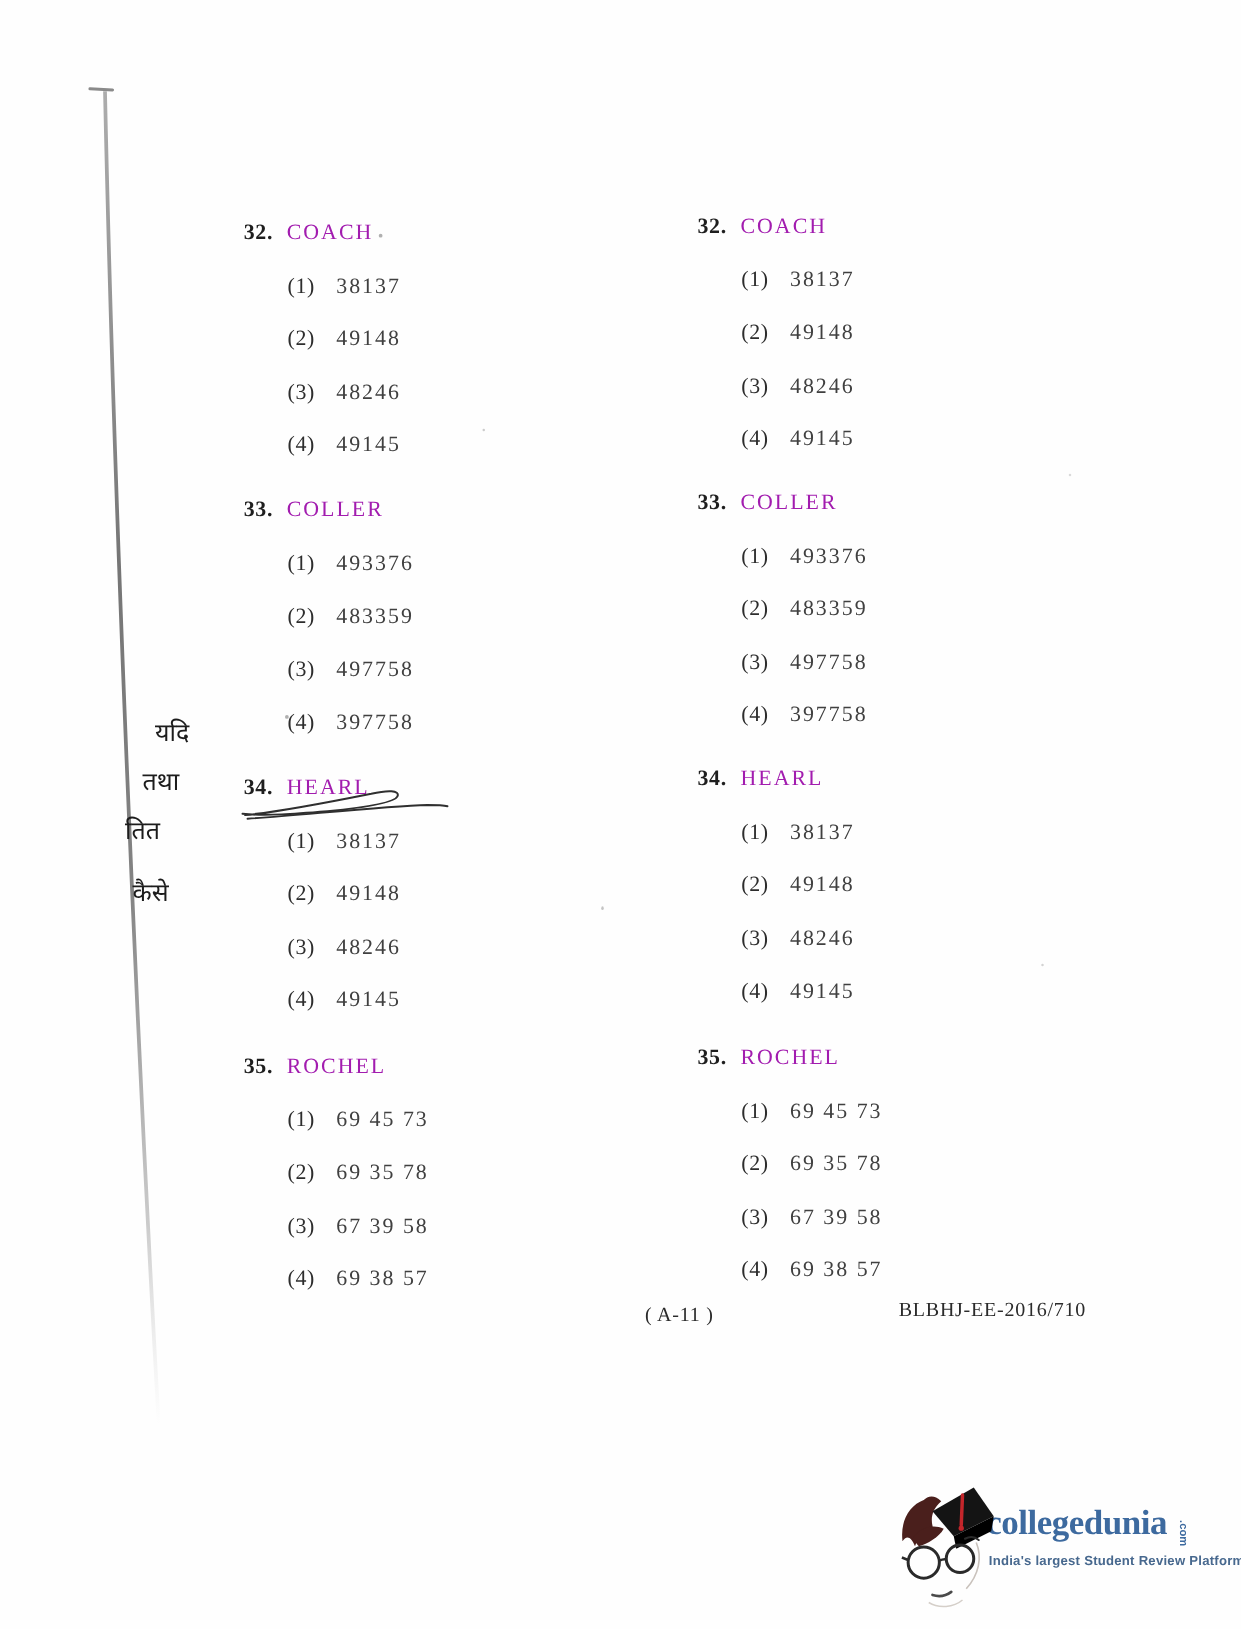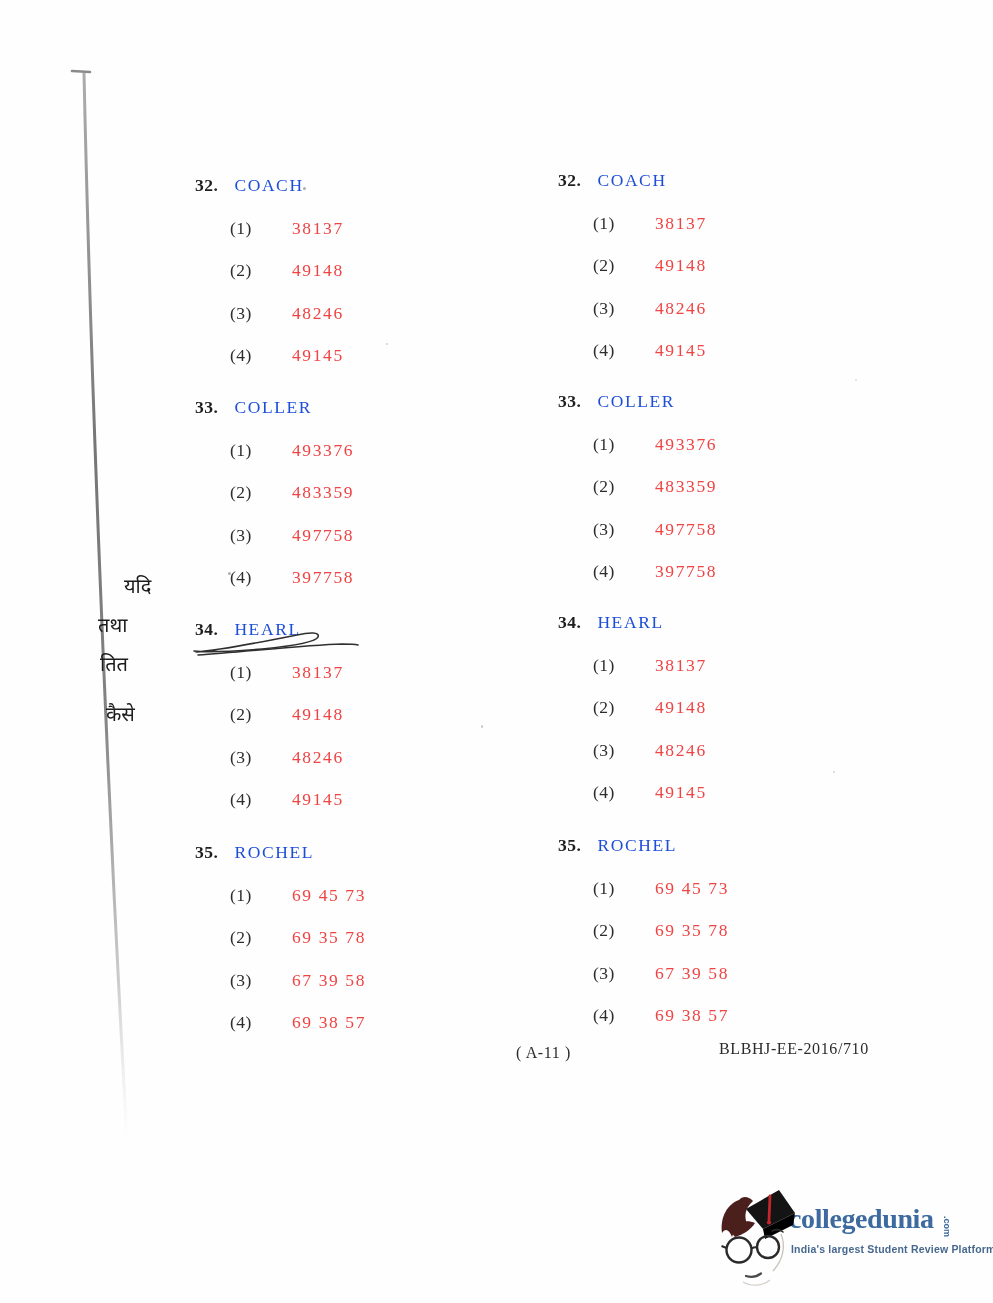--- a/index.html
+++ b/index.html
@@ -6,26 +6,26 @@
   body {
     width:993px; height:1303px; position:relative;
     background:#fefefe; overflow:hidden;
     font-family:"Liberation Serif","DejaVu Serif",serif;
     color:#2d2d2d;
   }
   .overlay-svg { position:absolute; left:0; top:0; pointer-events:none; }
 
   
   .question { position:absolute; }
-  .q-head { display:flex; align-items:baseline; font-size:17.5px; line-height:19px; white-space:nowrap; }
+  .q-head { display:flex; align-items:baseline; gap:11px; font-size:17.5px; line-height:19px; white-space:nowrap; }
   .q-num  { font-weight:bold; letter-spacing:.5px; color:#1e1e1e; }
-  .q-word { letter-spacing:1.6px; color:#1d4ed8;margin-left:16px; }
+  .q-word { letter-spacing:1.6px; color:#a21caf; }
   .q-opt  { display:flex; gap:13px; margin-left:35px; margin-top:23.5px; font-size:17.5px; line-height:19px; white-space:nowrap; }
   .opt-label { letter-spacing:.5px; min-width:26px; color:#2d2d2d; }
-  .opt-value { letter-spacing:1.6px; color:#ef4444;margin-left:23px; }
+  .opt-value { letter-spacing:1.6px; color:#404040; }
 
   
   .margin-note { position:absolute; font-family:"DejaVu Sans","Liberation Sans",sans-serif;
                  font-size:20px; color:#1c1c1c; z-index:3; white-space:nowrap; }
 
   
   .footer-item { position:absolute; font-size:16px; letter-spacing:.6px; color:#2b2b2b; white-space:nowrap;text-align:right; }
 
   
   .speck { position:absolute; background:#6f6f6f; border-radius:50%; opacity:.55; }
@@ -241,21 +241,21 @@
     <span class="opt-label">(3)</span>
     <span class="opt-value">67 39 58</span>
   </div>
   <div class="q-opt">
     <span class="opt-label">(4)</span>
     <span class="opt-value">69 38 57</span>
   </div>
 </div>
 
 <span class="margin-note" style="left:102px; top:572px;margin-left:22px;">यदि</span>
-<span class="margin-note" style="left:98px; top:611px;font-family:Liberation Mono, monospace;">तथा</span>
+<span class="margin-note" style="left:114px; top:611px;font-family:Liberation Mono, monospace;">तथा</span>
 <span class="margin-note" style="left:100px; top:650px;">तित</span>
 <span class="margin-note" style="left:106px; top:688px;margin-top:12px;">कैसे</span>
 
 <span class="footer-item" style="left:516px; top:1044px;">( A-11 )</span>
 <span class="footer-item" style="left:719px; top:1040px;">BLBHJ-EE-2016/710</span>
 
 <div class="speck" style="left:303px; top:187px; width:3px; height:3px;"></div>
 <div class="speck" style="left:228px; top:572px; width:3px; height:3px;"></div>
 <div class="speck" style="left:386px; top:343px; width:2px; height:2px; opacity:.35;"></div>
 <div class="speck" style="left:481px; top:725px; width:2px; height:3px; opacity:.4;"></div>

